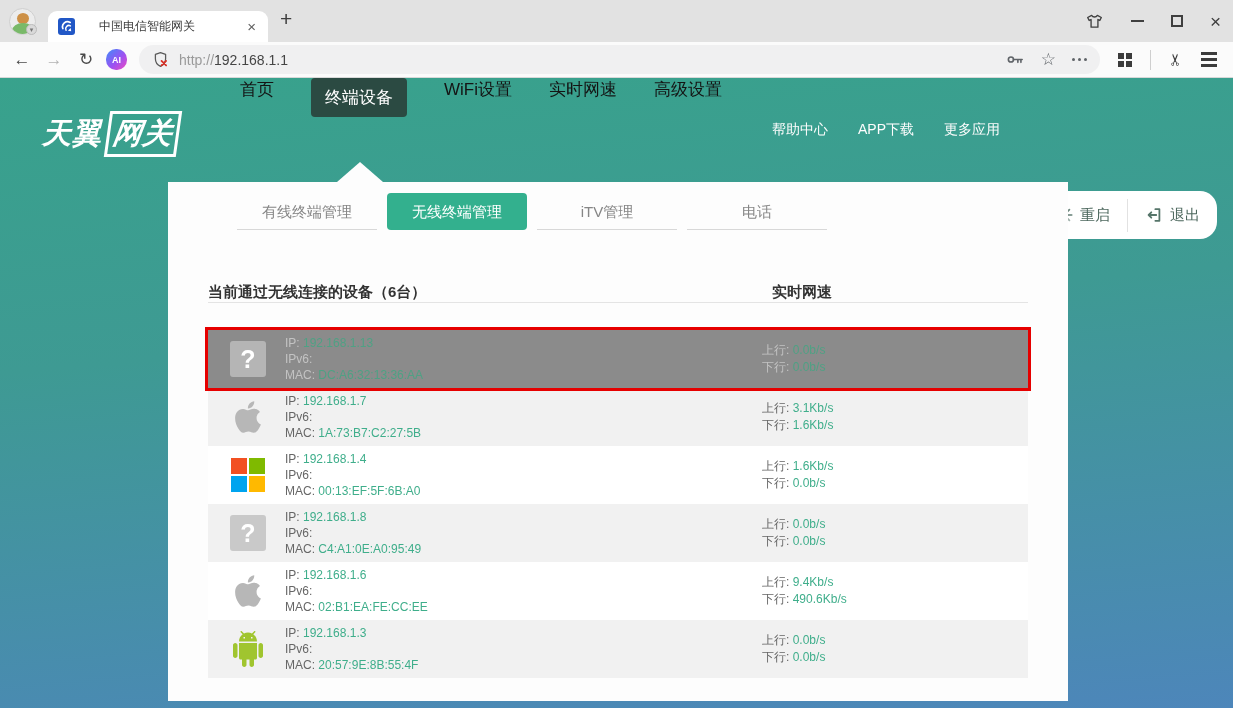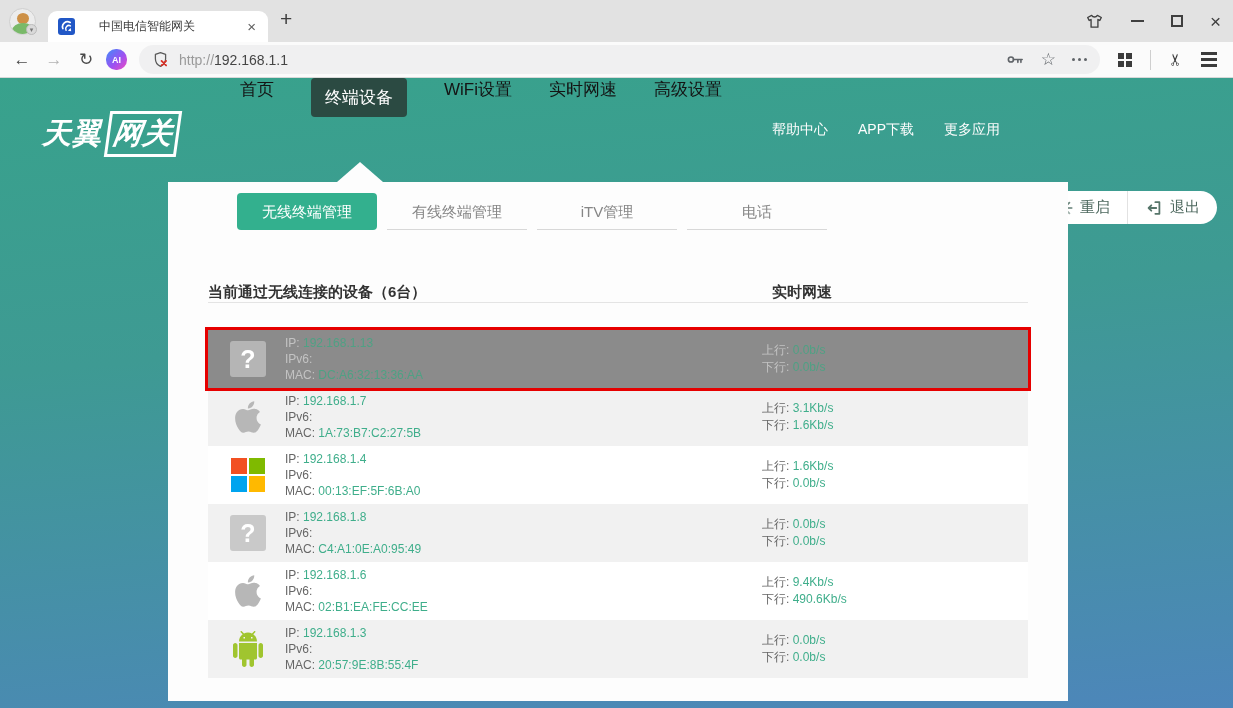--- a/index.html
+++ b/index.html
@@ -55,21 +55,21 @@
   .page { position:relative; height:630px; background:linear-gradient(175deg,#38a28c 0%,#3e9a93 40%,#4d86ba 100%); }
   .gw-header { position:relative; height:104px; }
   .logo { position:absolute; left:42px; top:33px; color:#fff; font-size:29px; font-weight:bold;
           font-style:italic; letter-spacing:1px; white-space:nowrap; }
   .logo .boxed { display:inline-block; border:3px solid #fff; padding:0 3px; margin-left:5px; transform:skewX(-8deg); }
   .gw-nav { position:absolute; left:240px; top:0; height:104px; display:flex; align-items:flex-start; gap:37px; }
   .gw-nav .item { font-size:17px; color:#141414; cursor:pointer; }
   .gw-nav .item.active { background:#2b4a42; color:#ffffff; padding:8px 14px; border-radius:4px; }
   .gw-links { position:absolute; right:233px; top:0; height:104px; display:flex; align-items:center; gap:30px; }
   .gw-links .lnk { font-size:14px; color:#fdfdfd; }
-  .session { position:absolute; right:16px; top:113px; height:33px; background:#fff; border-radius:17px;
+  .session { position:absolute; right:16px; top:113px; height:48px; background:#fff; border-radius:17px;
              display:flex; align-items:center; overflow:hidden; }
   .session .btn { display:flex; align-items:center; gap:7px; padding:0 17px; height:100%;
                   font-size:15px; color:#4d685e; }
   .session .sep { width:1px; height:33px; background:#e2e2e2; }
 
   
   .panel { position:absolute; left:168px; top:104px; width:900px; height:519px; background:#fdfdfd; }
   .panel::before { content:""; position:absolute; top:-20px; left:169px; width:0; height:0;
                    border-left:23px solid transparent; border-right:23px solid transparent;
                    border-bottom:20px solid #fdfdfd; }
@@ -224,22 +224,22 @@
             <path d="M11.5 3.5 H16 V16.5 H11.5" fill="none" stroke="#56756a" stroke-width="2" stroke-linecap="round" stroke-linejoin="round"></path>
             <path d="M12.5 10 H4 M7 7 L4 10 L7 13" fill="none" stroke="#56756a" stroke-width="2" stroke-linecap="round" stroke-linejoin="round"></path>
           </svg>
           <span>退出</span>
         </span>
       </div>
     </div>
 
     <div class="panel">
       <div class="tabs">
+        <span class="tab2">有线终端管理</span>
         <span class="tab2 active">无线终端管理</span>
-        <span class="tab2">有线终端管理</span>
         <span class="tab2">iTV管理</span>
         <span class="tab2">电话</span>
       </div>
 
       <div class="list-head">
         <span class="lh-left">当前通过无线连接的设备（6台）</span>
         <span class="lh-right">实时网速</span>
       </div>
 
       <div class="device-list">

